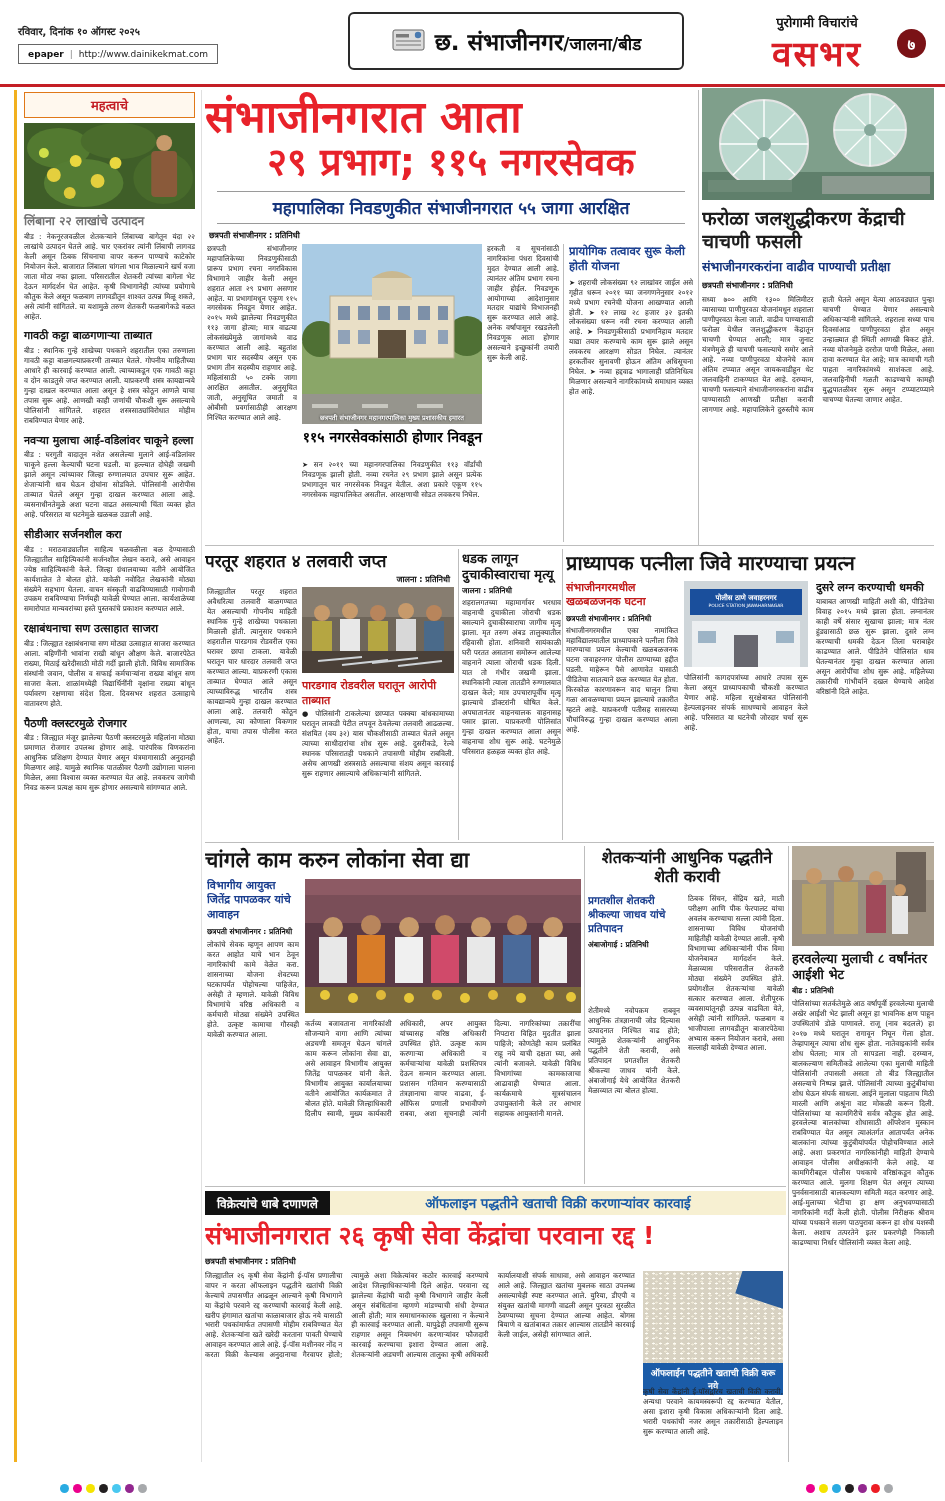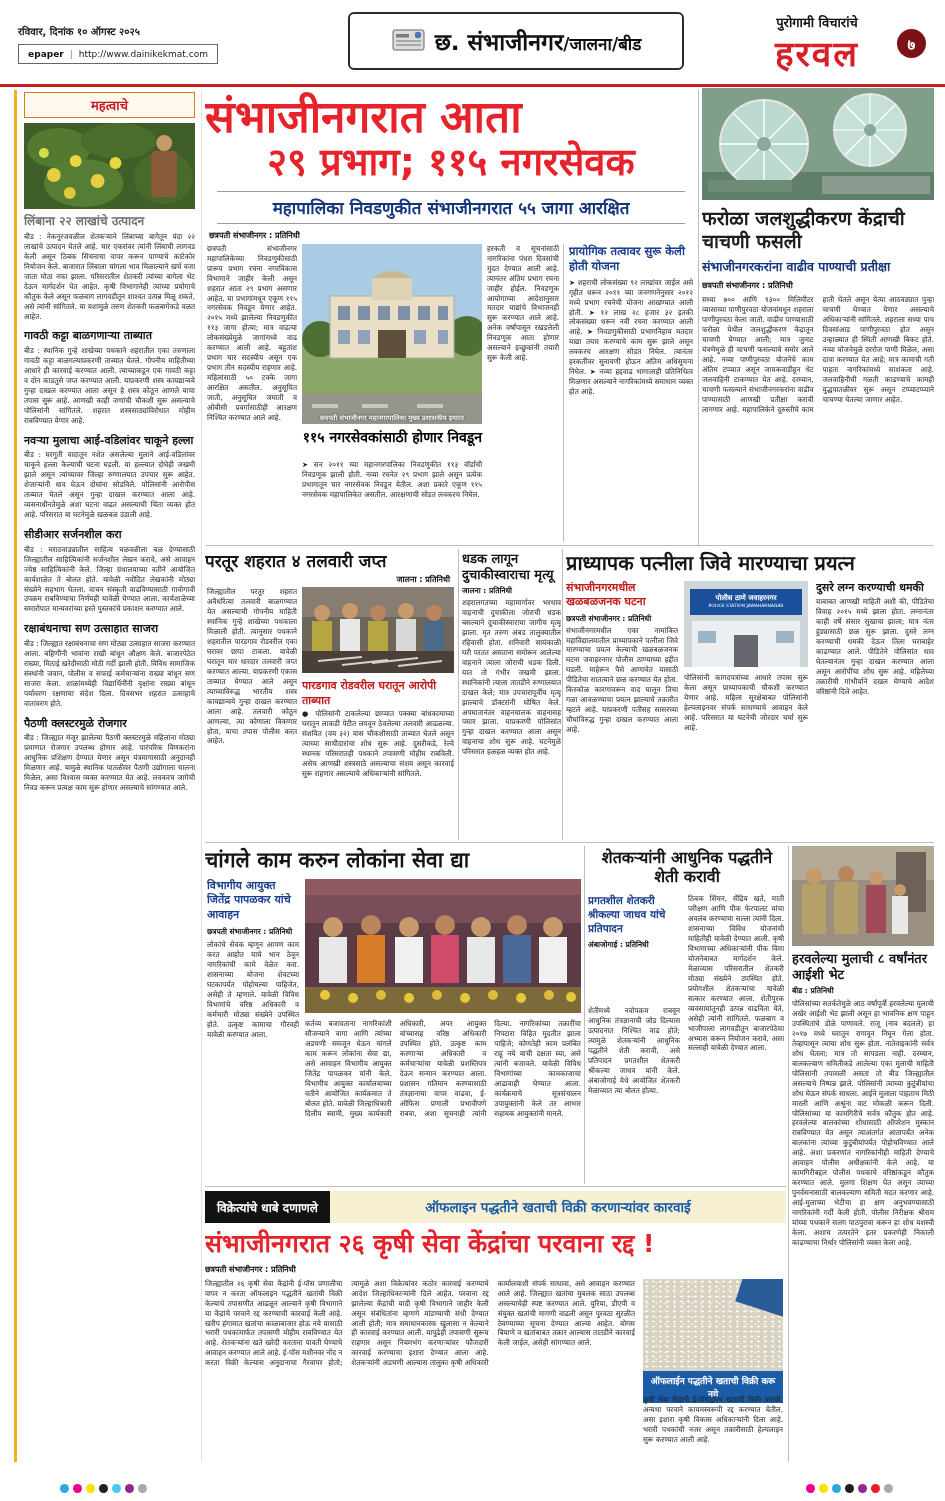--- a/index.html
+++ b/index.html
@@ -34,21 +34,21 @@
           <rect x="5" y="11" width="13" height="3.5" fill="#7a7a7a"></rect>
           <rect x="5" y="17" width="25" height="2" fill="#a8a8a8"></rect>
           <rect x="5" y="21" width="25" height="2" fill="#a8a8a8"></rect>
           <circle cx="27" cy="12" r="3.2" fill="#4a7ab0"></circle>
         </svg>
     </span>
     <span style="font-weight:bold;color:#101010;"><span style="font-size:23px;">छ. संभाजीनगर</span><span style="font-size:17px;">/जालना/बीड</span></span>
   </div>
 
   <div class="abs" style="left:742px;top:13px;width:150px;text-align:center;font-size:13px;font-weight:bold;color:#111;">पुरोगामी विचारांचे</div>
-  <div class="abs" style="left:742px;top:29px;width:150px;text-align:center;font-size:35px;font-weight:bold;color:#d91e26;letter-spacing:2px;">हरवल</div>
+  <div class="abs" style="left:742px;top:29px;width:150px;text-align:center;font-size:35px;font-weight:bold;color:#d91e26;letter-spacing:2px;">वसभर</div>
   <div class="abs" style="left:897px;top:29px;width:29px;height:29px;border-radius:50%;background:#7a1216;color:#fff;display:flex;align-items:center;justify-content:center;font-size:15px;font-weight:bold;">७</div>
 
   <div class="abs" style="left:0;top:84px;width:945px;height:3px;background:#c41e25;"></div>
 
   <div class="abs" style="left:14px;top:90px;width:188px;height:1372px;border-left:3px solid #f2b01e;border-right:1px solid #e0e0e0;padding:2px 6px 0 7px;overflow:hidden;">
     <div style="border:1px solid #e07818;padding:3px 0;text-align:center;font-size:13px;font-weight:bold;color:#c41e25;background:#fff8ee;">महत्वाचे</div>
     <div style="margin-top:5px;height:86px;">
       <svg width="100%" height="86" viewBox="0 0 172 86" preserveAspectRatio="none">
         <rect width="172" height="86" fill="#3f5e28"></rect>
         <ellipse cx="35" cy="25" rx="32" ry="20" fill="#537a30"></ellipse>
@@ -308,21 +308,21 @@
       </svg>
     </div>
     <div class="head-black" style="font-size:13px;margin-top:5px;">हरवलेल्या मुलाची ८ वर्षांनंतर आईशी भेट</div>
     <div class="byline" style="font-size:7.5px;margin-top:3px;">बीड : प्रतिनिधी</div>
     <div class="body-txt" style="margin-top:4px;height:438px;">पोलिसांच्या सतर्कतेमुळे आठ वर्षांपूर्वी हरवलेल्या मुलाची अखेर आईशी भेट झाली असून हा भावनिक क्षण पाहून उपस्थितांचे डोळे पाणावले. राजू (नाव बदलले) हा २०१७ मध्ये घरातून रागावून निघून गेला होता. तेव्हापासून त्याचा शोध सुरू होता. नातेवाइकांनी सर्वत्र शोध घेतला; मात्र तो सापडला नाही. दरम्यान, बालकल्याण समितीकडे आलेल्या एका मुलाची माहिती पोलिसांनी तपासली असता तो बीड जिल्ह्यातील असल्याचे निष्पन्न झाले. पोलिसांनी त्याच्या कुटुंबीयांचा शोध घेऊन संपर्क साधला. आईने मुलाला पाहताच मिठी मारली आणि अश्रूंना वाट मोकळी करून दिली. पोलिसांच्या या कामगिरीचे सर्वत्र कौतुक होत आहे. हरवलेल्या बालकांच्या शोधासाठी ऑपरेशन मुस्कान राबविण्यात येत असून त्याअंतर्गत आतापर्यंत अनेक बालकांना त्यांच्या कुटुंबीयांपर्यंत पोहोचविण्यात आले आहे. अशा प्रकरणांत नागरिकांनीही माहिती देण्याचे आवाहन पोलीस अधीक्षकांनी केले आहे. या कामगिरीबद्दल पोलीस पथकाचे वरिष्ठांकडून कौतुक करण्यात आले. मुलगा शिक्षण घेत असून त्याच्या पुनर्वसनासाठी बालकल्याण समिती मदत करणार आहे. आई-मुलाच्या भेटीचा हा क्षण अनुभवण्यासाठी नागरिकांनी गर्दी केली होती. पोलीस निरीक्षक श्रीराम यांच्या पथकाने सलग पाठपुरावा करून हा शोध यशस्वी केला. अशाच तत्परतेने इतर प्रकरणेही निकाली काढण्याचा निर्धार पोलिसांनी व्यक्त केला आहे.</div>
   </div>
 
   <div class="hl" style="left:205px;top:1186px;width:581px;"></div>
 
   <div class="abs" style="left:205px;top:1191px;width:581px;height:271px;overflow:hidden;">
-    <div style="display:flex;align-items:stretch;height:32px;">
+    <div style="display:flex;align-items:stretch;height:24px;">
       <div style="background:#121212;color:#fff;font-weight:bold;font-size:12px;display:flex;align-items:center;padding:0 12px;">विक्रेत्यांचे धाबे दणाणले</div>
       <div style="flex:1;background:#f7f0d2;color:#1b5ca8;font-weight:bold;font-size:13.5px;display:flex;align-items:center;justify-content:center;">ऑफलाइन पद्धतीने खताची विक्री करणाऱ्यांवर कारवाई</div>
     </div>
     <div style="margin-top:7px;font-size:25px;font-weight:bold;color:#e8222a;line-height:1.15;">संभाजीनगरात २६ कृषी सेवा केंद्रांचा परवाना रद्द !</div>
     <div class="byline" style="margin-top:4px;">छत्रपती संभाजीनगर : प्रतिनिधी</div>
     <div style="position:relative;margin-top:5px;height:196px;">
       <div class="body-txt abs" style="left:0;top:0;width:430px;height:196px;column-count:3;column-gap:9px;">जिल्ह्यातील २६ कृषी सेवा केंद्रांनी ई-पॉस प्रणालीचा वापर न करता ऑफलाइन पद्धतीने खतांची विक्री केल्याचे तपासणीत आढळून आल्याने कृषी विभागाने या केंद्रांचे परवाने रद्द करण्याची कारवाई केली आहे. खरीप हंगामात खतांचा काळाबाजार होऊ नये यासाठी भरारी पथकांमार्फत तपासणी मोहीम राबविण्यात येत आहे. शेतकऱ्यांना खते खरेदी करताना पावती घेण्याचे आवाहन करण्यात आले आहे. ई-पॉस मशीनवर नोंद न करता विक्री केल्यास अनुदानाचा गैरवापर होतो; त्यामुळे अशा विक्रेत्यांवर कठोर कारवाई करण्याचे आदेश जिल्हाधिकाऱ्यांनी दिले आहेत. परवाना रद्द झालेल्या केंद्रांची यादी कृषी विभागाने जाहीर केली असून संबंधितांना म्हणणे मांडण्याची संधी देण्यात आली होती; मात्र समाधानकारक खुलासा न केल्याने ही कारवाई करण्यात आली. यापुढेही तपासणी सुरूच राहणार असून नियमभंग करणाऱ्यांवर फौजदारी कारवाई करण्याचा इशारा देण्यात आला आहे. शेतकऱ्यांनी अडचणी आल्यास तालुका कृषी अधिकारी कार्यालयाशी संपर्क साधावा, असे आवाहन करण्यात आले आहे. जिल्ह्यात खतांचा मुबलक साठा उपलब्ध असल्याचेही स्पष्ट करण्यात आले. युरिया, डीएपी व संयुक्त खतांची मागणी वाढली असून पुरवठा सुरळीत ठेवण्याच्या सूचना देण्यात आल्या आहेत. बोगस बियाणे व खतांबाबत तक्रार आल्यास तातडीने कारवाई केली जाईल, असेही सांगण्यात आले.</div>
       <div class="abs" style="left:438px;top:0;width:140px;">
         <div style="width:140px;height:92px;background:#d8d2c2;background-image:radial-gradient(#fffdf5 1.3px, transparent 1.5px),radial-gradient(#efe9d8 1.2px, transparent 1.4px);background-size:7px 5px,9px 7px;position:relative;overflow:hidden;">
           <div style="position:absolute;right:-14px;top:-14px;width:56px;height:46px;background:#2a5c9a;transform:rotate(18deg);"></div>

